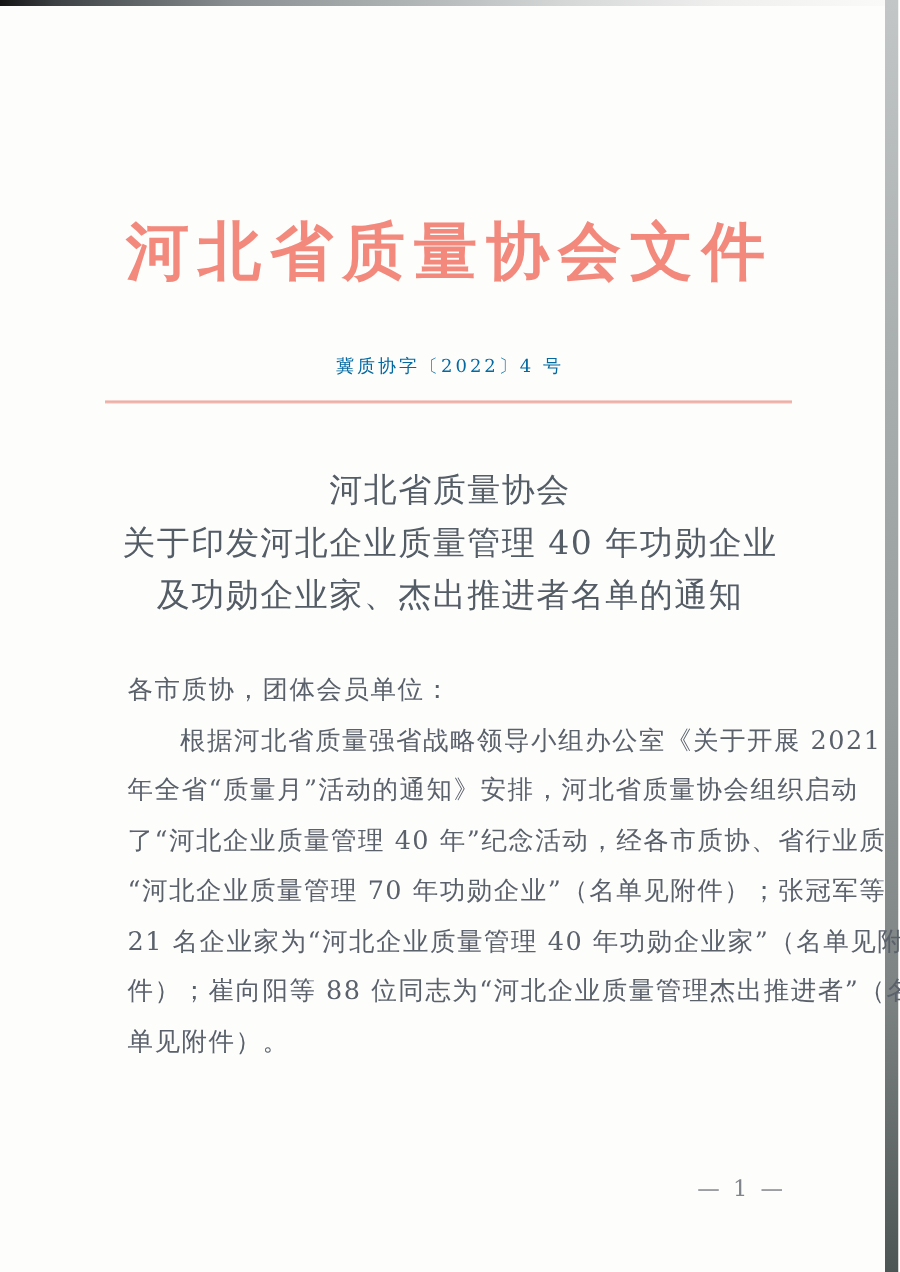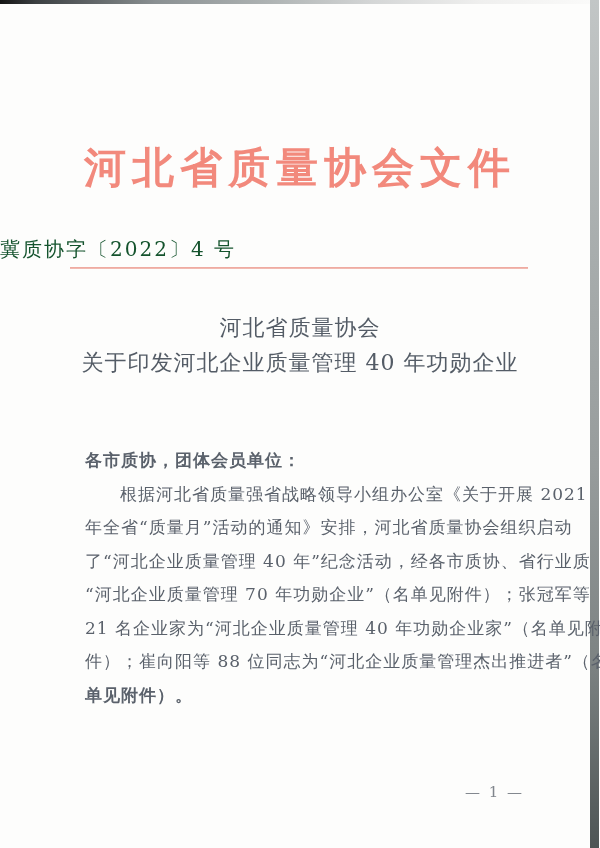--- a/index.html
+++ b/index.html
@@ -34,23 +34,24 @@
   .org-title{
     position:absolute;top:140px;left:0;width:100%;
     text-align:center;
     font-size:42px;font-weight:bold;
     letter-spacing:6px;
     color:var(--red);
     white-space:nowrap;
   }
   .doc-number{
     position:absolute;top:236px;left:0;width:100%;
-    font-size:20px;
+    text-align:center;
+    font-size:12px;
     letter-spacing:2px;
-    color:#14532d;
+    color:#0369a1;
   }
   .red-rule{
     position:absolute;top:267px;left:70px;width:458px;height:2px;
     background:linear-gradient(180deg,var(--red-line),#f3c0b8);
   }
   
   .doc-title{
     position:absolute;top:310px;left:36px;width:528px;
     text-align:center;
     color:var(--title-ink);
@@ -68,21 +69,20 @@
     letter-spacing:1px;
   }
   .body-text .line{
     text-align:justify;
     text-align-last:justify;
     white-space:nowrap;
   }
   .body-text .line.no-justify{
     text-align:center;
     text-align-last:left;
-    font-weight:bold;
   }
   .body-text .line.indent{
     text-indent:35px;
   }
   
   .page-number{
     position:absolute;top:783px;right:76px;
     color:var(--muted);
     font-size:15px;
     letter-spacing:2px;
@@ -99,20 +99,21 @@
 
   <div class="org-title">河北省质量协会文件</div>
 
   <div class="doc-number">冀质协字〔2022〕4 号</div>
 
   <div class="red-rule"></div>
 
   <div class="doc-title">
     <div>河北省质量协会</div>
     <div>关于印发河北企业质量管理 40 年功勋企业</div>
+    <div>及功勋企业家、杰出推进者名单的通知</div>
   </div>
 
   <div class="body-text">
     <div class="line no-justify">各市质协，团体会员单位：</div>
     <div class="line indent">根据河北省质量强省战略领导小组办公室《关于开展 2021</div>
     <div class="line">年全省“质量月”活动的通知》安排，河北省质量协会组织启动</div>
     <div class="line">了“河北企业质量管理 40 年”纪念活动，经各市质协、省行业质</div>
     <div class="line">“河北企业质量管理 70 年功勋企业”（名单见附件）；张冠军等</div>
     <div class="line">21 名企业家为“河北企业质量管理 40 年功勋企业家”（名单见附</div>
     <div class="line">件）；崔向阳等 88 位同志为“河北企业质量管理杰出推进者”（名</div>

